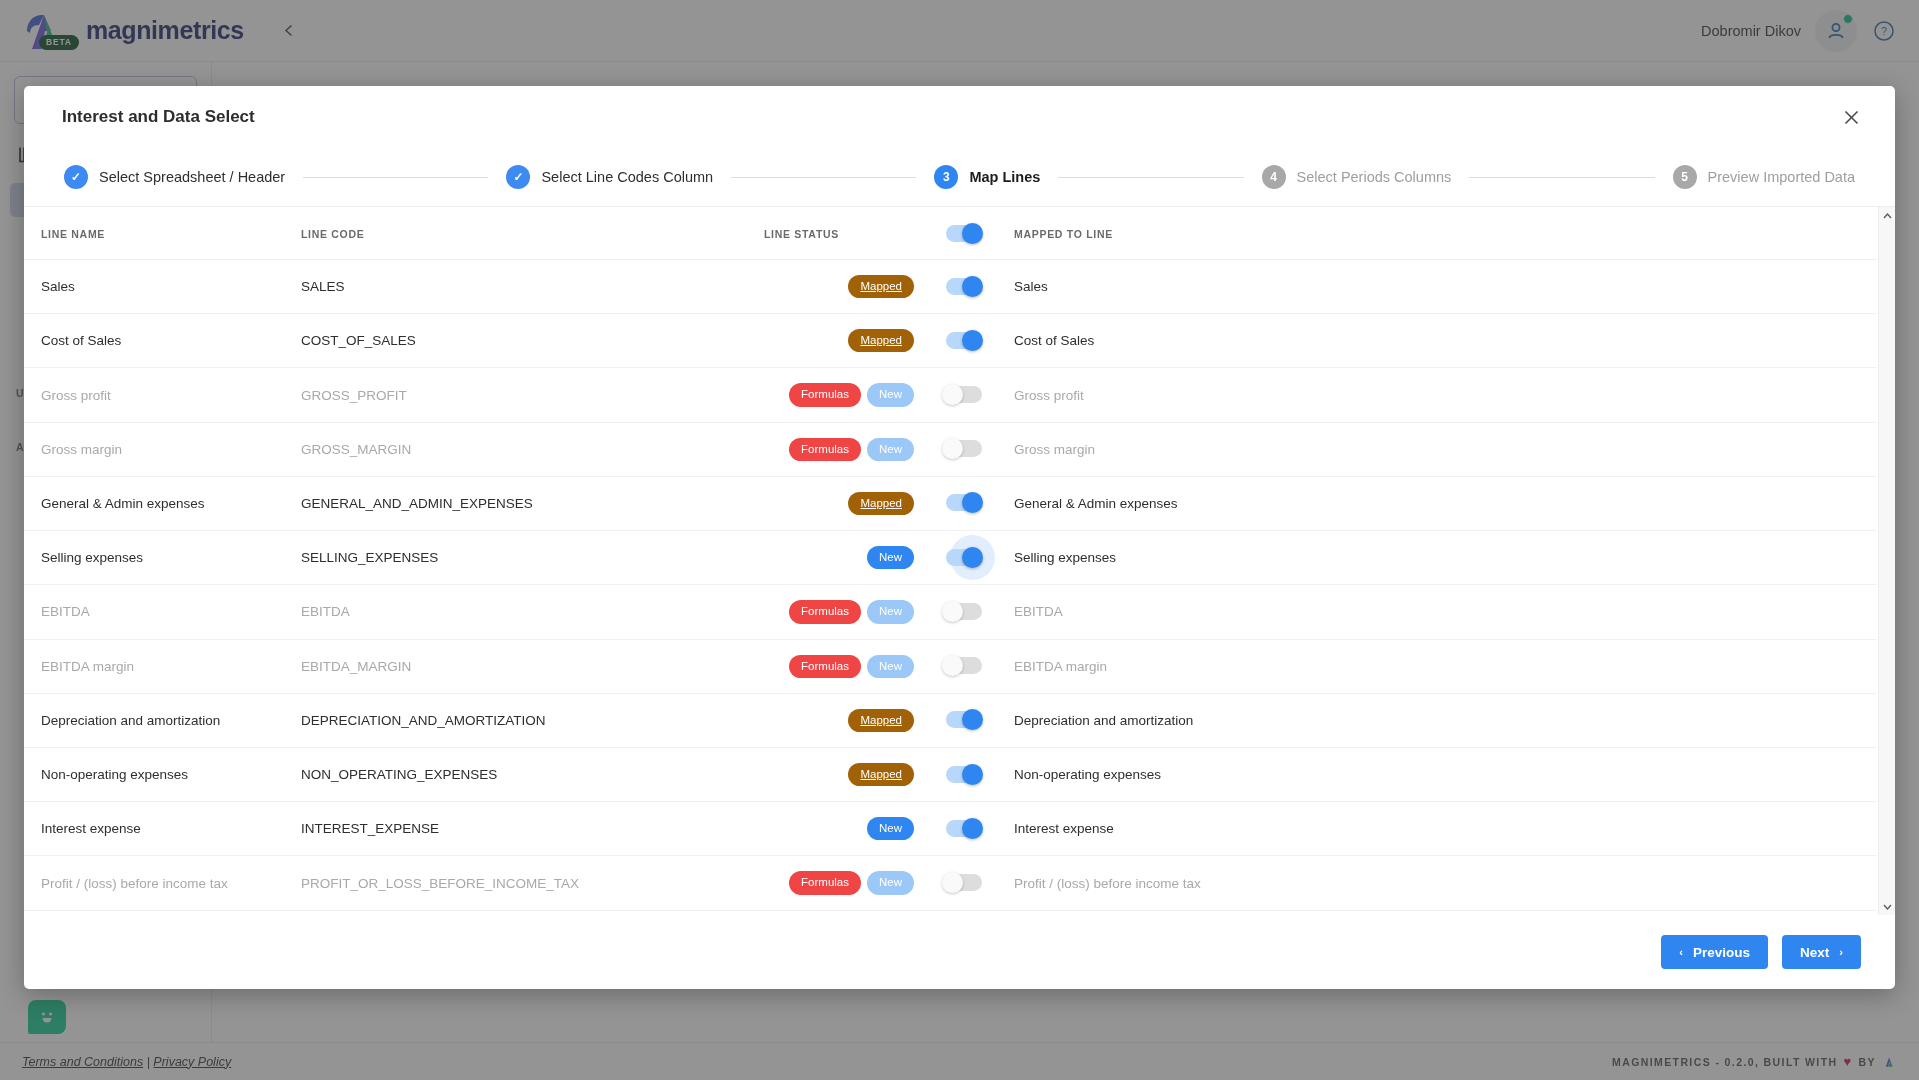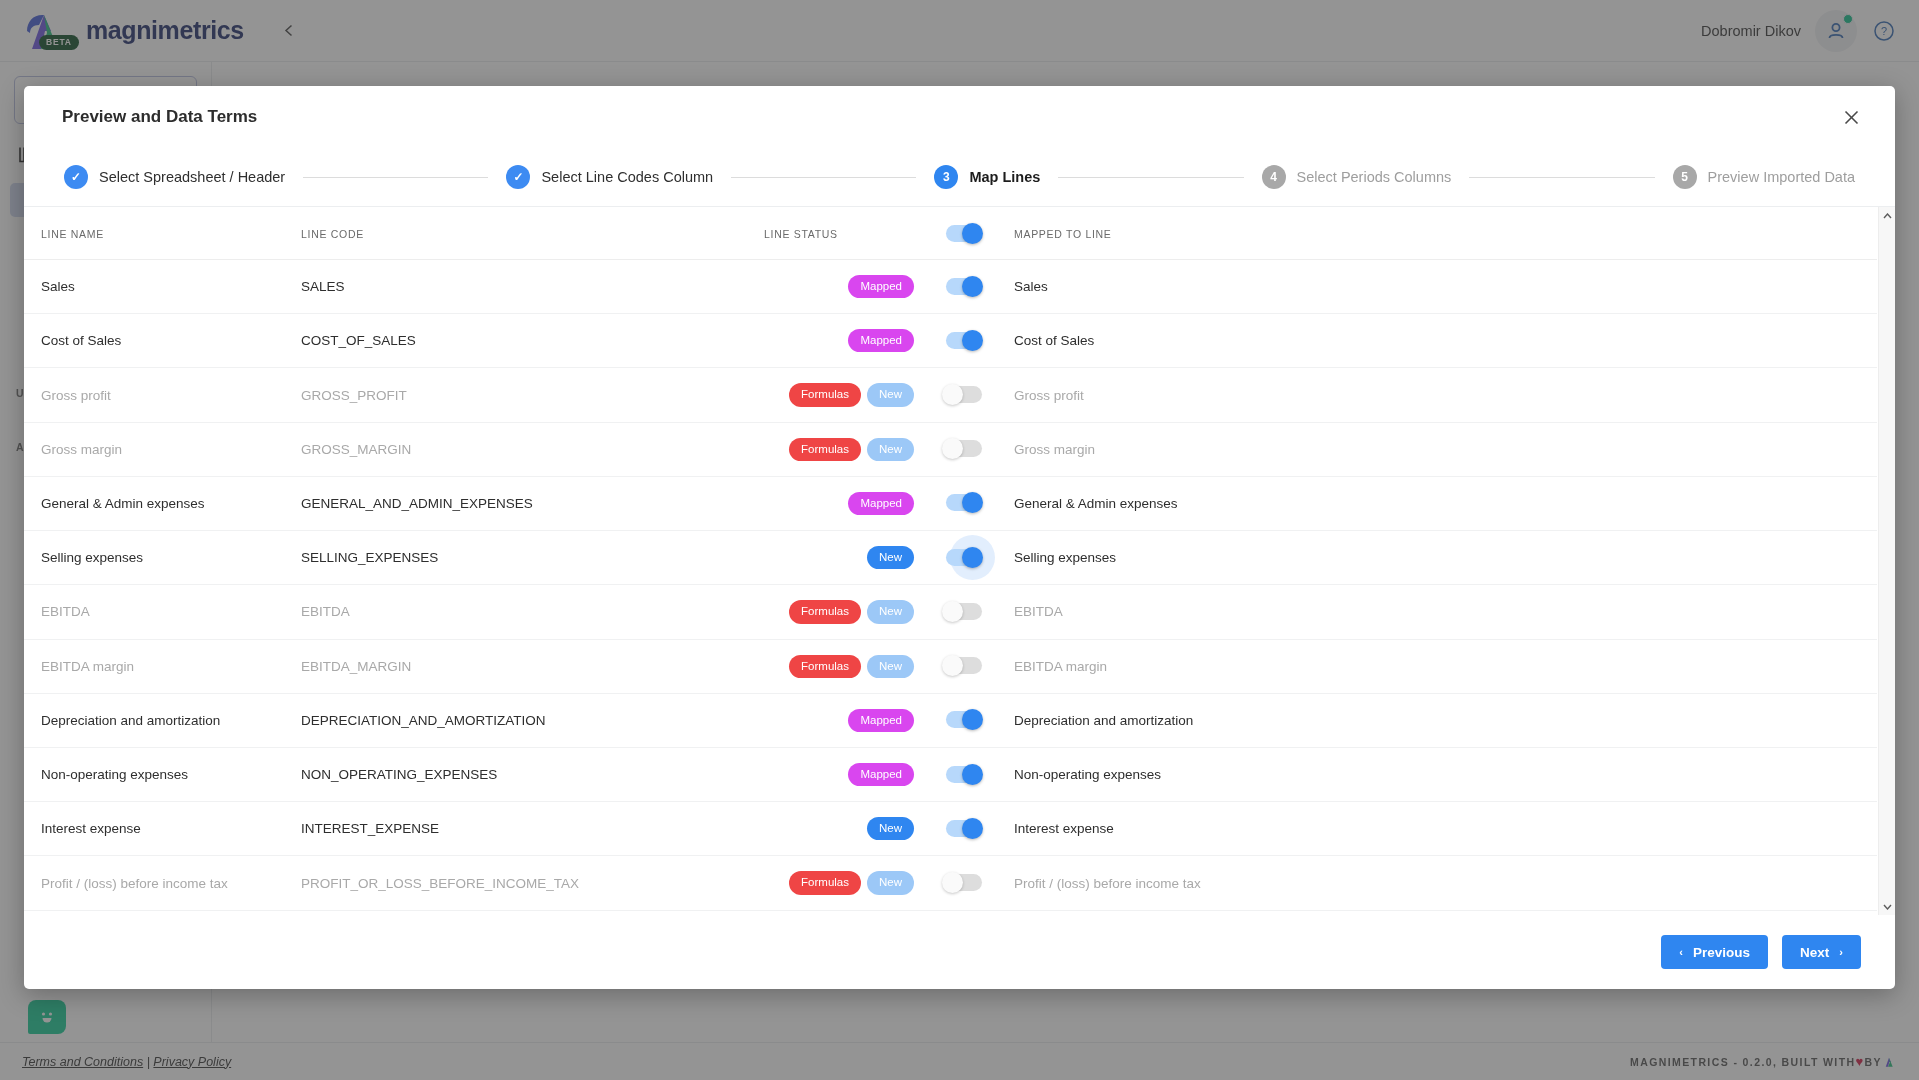--- a/index.html
+++ b/index.html
@@ -68,21 +68,21 @@
 
   .app-footer {
     position: absolute; left: 0; right: 0; bottom: 0; height: 38px;
     background: #ffffff; display: flex; align-items: center;
     padding: 0 22px; border-top: 1px solid #e9ebee;
   }
   .footer-links { font-size: 12.5px; color: #3a3a3a; font-style: italic; }
   .footer-links a { color: #3a3a3a; text-decoration: underline; }
   .footer-build {
     margin-left: auto; font-size: 10.5px; letter-spacing: 1.4px;
-    color: #5a5a5a; font-weight: bold; display: flex; align-items: center; 
+    color: #5a5a5a; font-weight: bold; display: flex; align-items: center; gap: 6px;
   }
   .heart { color: #d3224a; font-size: 13px; }
 
   .chat-widget {
     position: absolute; left: 28px; bottom: 46px; width: 38px; height: 34px;
     background: #1ecd97; border-radius: 8px 8px 8px 2px;
     display: flex; align-items: center; justify-content: center;
   }
 
   
@@ -136,21 +136,21 @@
   }
   table { width: 100%; border-collapse: collapse; table-layout: fixed; }
 
   col.c-name   { width: 277px; }
   col.c-code   { width: 463px; }
   col.c-status { width: 150px; }
   col.c-toggle { width: 100px; }
   col.c-mapped { width: auto;  }
 
   thead th {
-    text-align: left; font-size: 10.5px; letter-spacing: .7px; font-weight: normal;
+    text-align: left; font-size: 10.5px; letter-spacing: .7px; font-weight: bold;
     color: #6a6a6a; padding: 16px 0 14px 0; vertical-align: middle;
     border-bottom: 1px solid #ededed; background: #ffffff;
   }
   thead th.pad-left { padding-left: 17px; }
   thead th.th-status { text-align: left; padding-right: 0; }
   thead th.th-toggle { text-align: center; }
 
   tbody td {
     font-size: 13.5px; color: #2e2e2e; padding: 15px 0; vertical-align: middle;
     border-bottom: 1px solid #f0f1f2; background: #ffffff;
@@ -158,21 +158,21 @@
   tbody td.pad-left { padding-left: 17px; }
   tbody tr.disabled td { color: #a9a9a9; }
   td.td-status { text-align: right; padding-right: 0; white-space: nowrap; }
   td.td-toggle { text-align: center; }
 
   .badge {
     display: inline-block; border-radius: 13px; font-size: 11.5px;
     padding: 5px 12px; color: #ffffff; margin-left: 6px; vertical-align: middle;
     line-height: 1.15;
   }
-  .badge.mapped   { background: #d946ef; }
+  .badge.mapped   { background: #a16207; text-decoration: underline; }
   .badge.new      { background: #2f86f0; }
   .badge.new-dim  { background: #9cc8f7; }
   .badge.formulas { background: #ef4545; }
 
   
   .toggle { display: inline-block; position: relative; width: 44px; height: 22px; vertical-align: middle; }
   .toggle .track {
     position: absolute; left: 4px; top: 2px; width: 36px; height: 17px;
     border-radius: 9px; background: #b7d8fb;
   }
@@ -292,21 +292,21 @@
       </svg>
     </div>
   </div>
 </div>
 
 <div id="scrim"></div>
 
 <div id="modal">
 
   <div class="modal-header">
-    <span class="modal-title">Preview and Data Terms</span>
+    <span class="modal-title">Interest and Data Select</span>
     <div class="close-btn">
       <svg width="15" height="15" viewBox="0 0 15 15">
         <line x1="1.5" y1="1.5" x2="13.5" y2="13.5" stroke="#4a4a4a" stroke-width="1.6"></line>
         <line x1="13.5" y1="1.5" x2="1.5" y2="13.5" stroke="#4a4a4a" stroke-width="1.6"></line>
       </svg>
     </div>
   </div>
 
   <div class="stepper" id="stepper">
       <div class="step">

